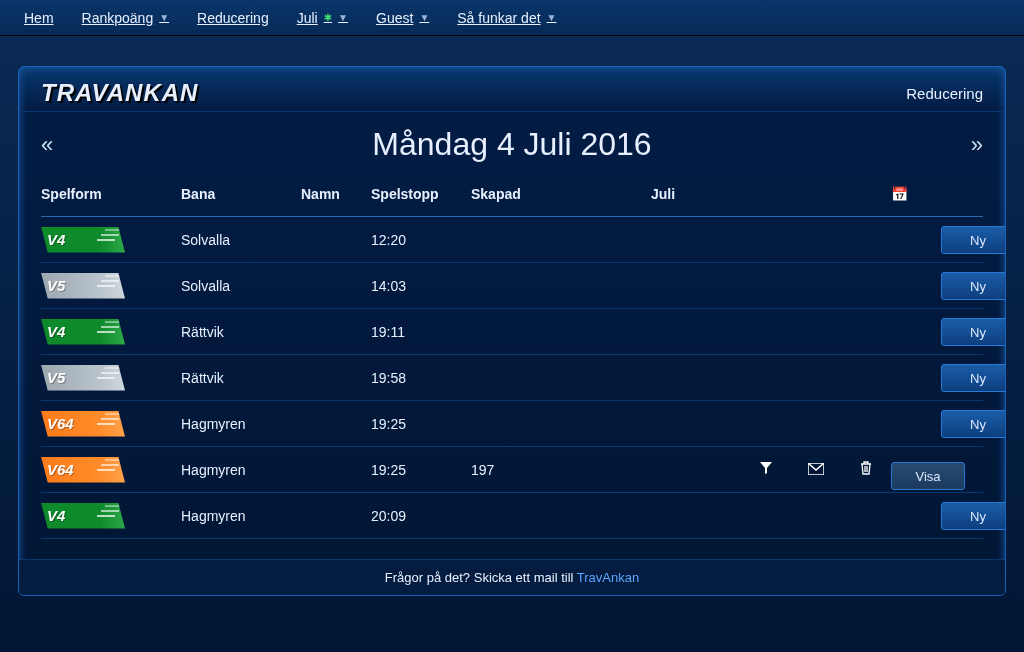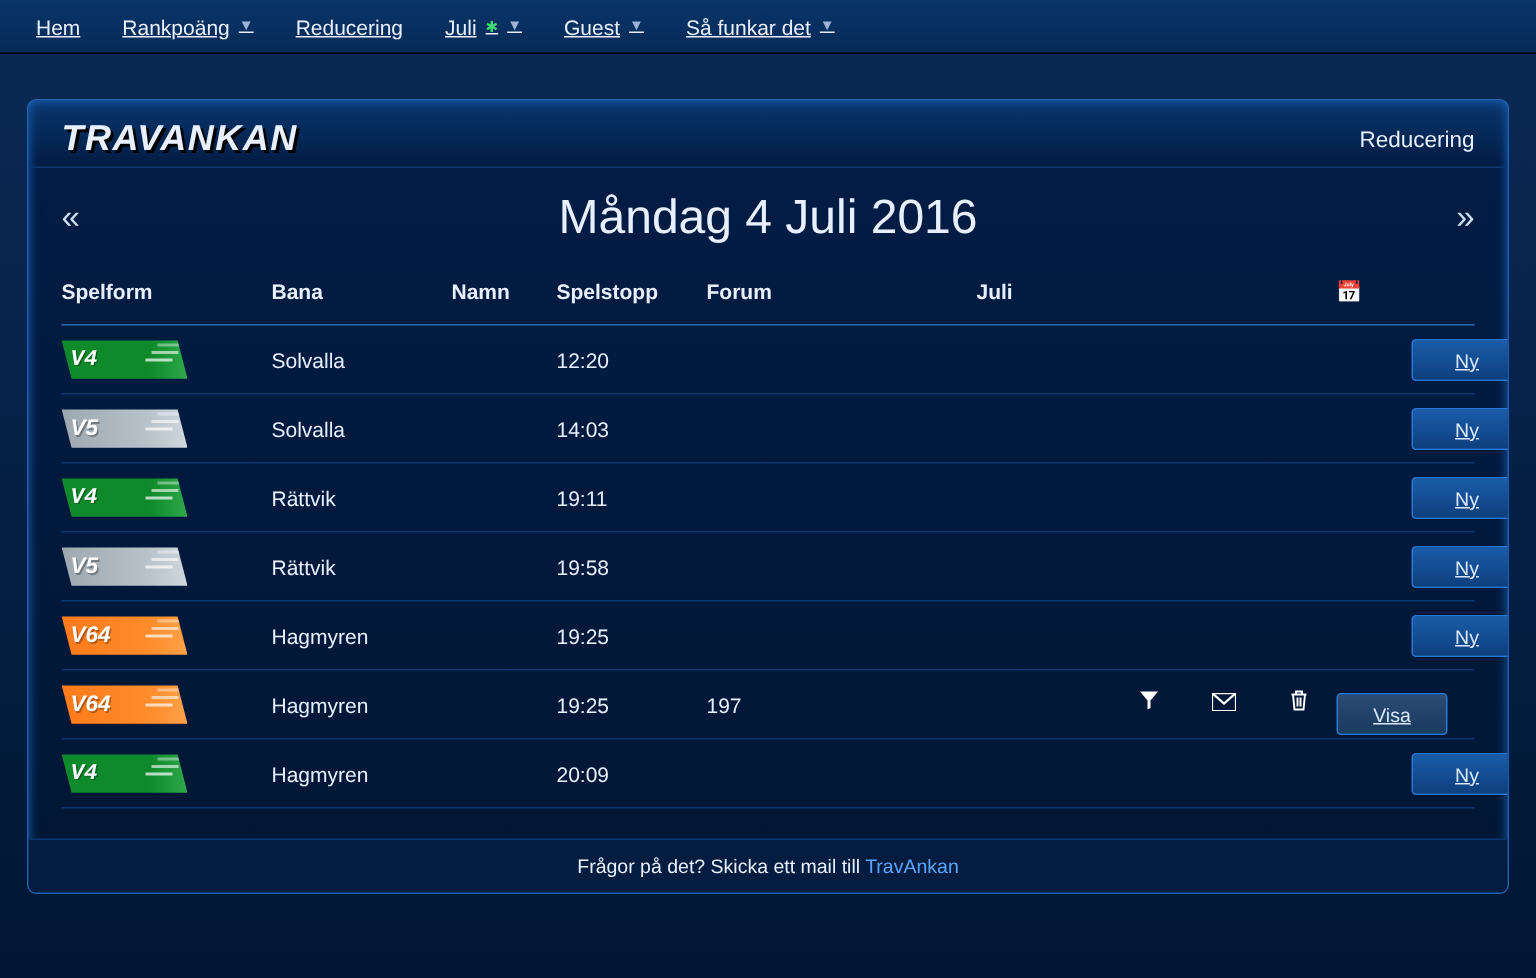--- a/index.html
+++ b/index.html
@@ -93,36 +93,35 @@
     font-size: 15px; color: #fff;
     line-height: 26px; padding-left: 6px;
     text-shadow: 1px 1px 0 rgba(0,0,0,.3);
     clip-path: polygon(0 0, 92% 0, 100% 100%, 8% 100%);
   }
   .badge::after {
     content:""; position:absolute; right:10px; top:12px;
     width:18px; height:2px; background:rgba(255,255,255,.7);
     box-shadow: 4px -5px 0 rgba(255,255,255,.6), 8px -10px 0 rgba(255,255,255,.4);
   }
-  .badge.v4  { background: linear-gradient(to right,#0e8a2a,#0e8a2a 70%,#2ea84a); font-family: Liberation Mono, monospace; }
+  .badge.v4  { background: linear-gradient(to right,#0e8a2a,#0e8a2a 70%,#2ea84a); }
   .badge.v5  { background: linear-gradient(to right,#9ca7b0,#b9c3cb 70%,#d0d8de); color:#fff;}
   .badge.v64 { background: linear-gradient(to right,#ff7a1a,#ff8c2a 70%,#ffa24a); }
 
   .btn {
     display: inline-block;
     width: 74px; height: 28px;
     line-height: 28px;
     text-align: center;
     font-size: 13px;
     color: #dbe8ff;
     background: linear-gradient(to bottom,#1a5ca8,#0d3f7e);
     border: 1px solid #2879d6;
     border-radius: 3px;
     cursor: pointer;
-    text-decoration: underline;
   }
   .btn.visa { background: linear-gradient(to bottom,#2a4c74,#1a3a5e); margin-top: 13px; }
 
   .icon { text-align:center; font-size:16px; cursor:pointer; }
 
   
   .footer {
     text-align: center;
     font-size: 13px;
     padding: 10px;
@@ -172,21 +171,21 @@
     <div class="date-title">Måndag 4 Juli 2016</div>
     <div class="chevron">»</div>
   </div>
 
   <div class="table">
     <div class="thead">
       <div>Spelform</div>
       <div>Bana</div>
       <div>Namn</div>
       <div>Spelstopp</div>
-      <div>Forum</div>
+      <div>Skapad</div>
       <div>Juli</div>
       <div></div>
         <div></div>
         <div></div>
       <div class="cal-icon">📅</div>
       <div></div>
     </div>
     <div id="rows-container">
         <div class="trow">
           <div><span class="badge v4">V4</span></div>

